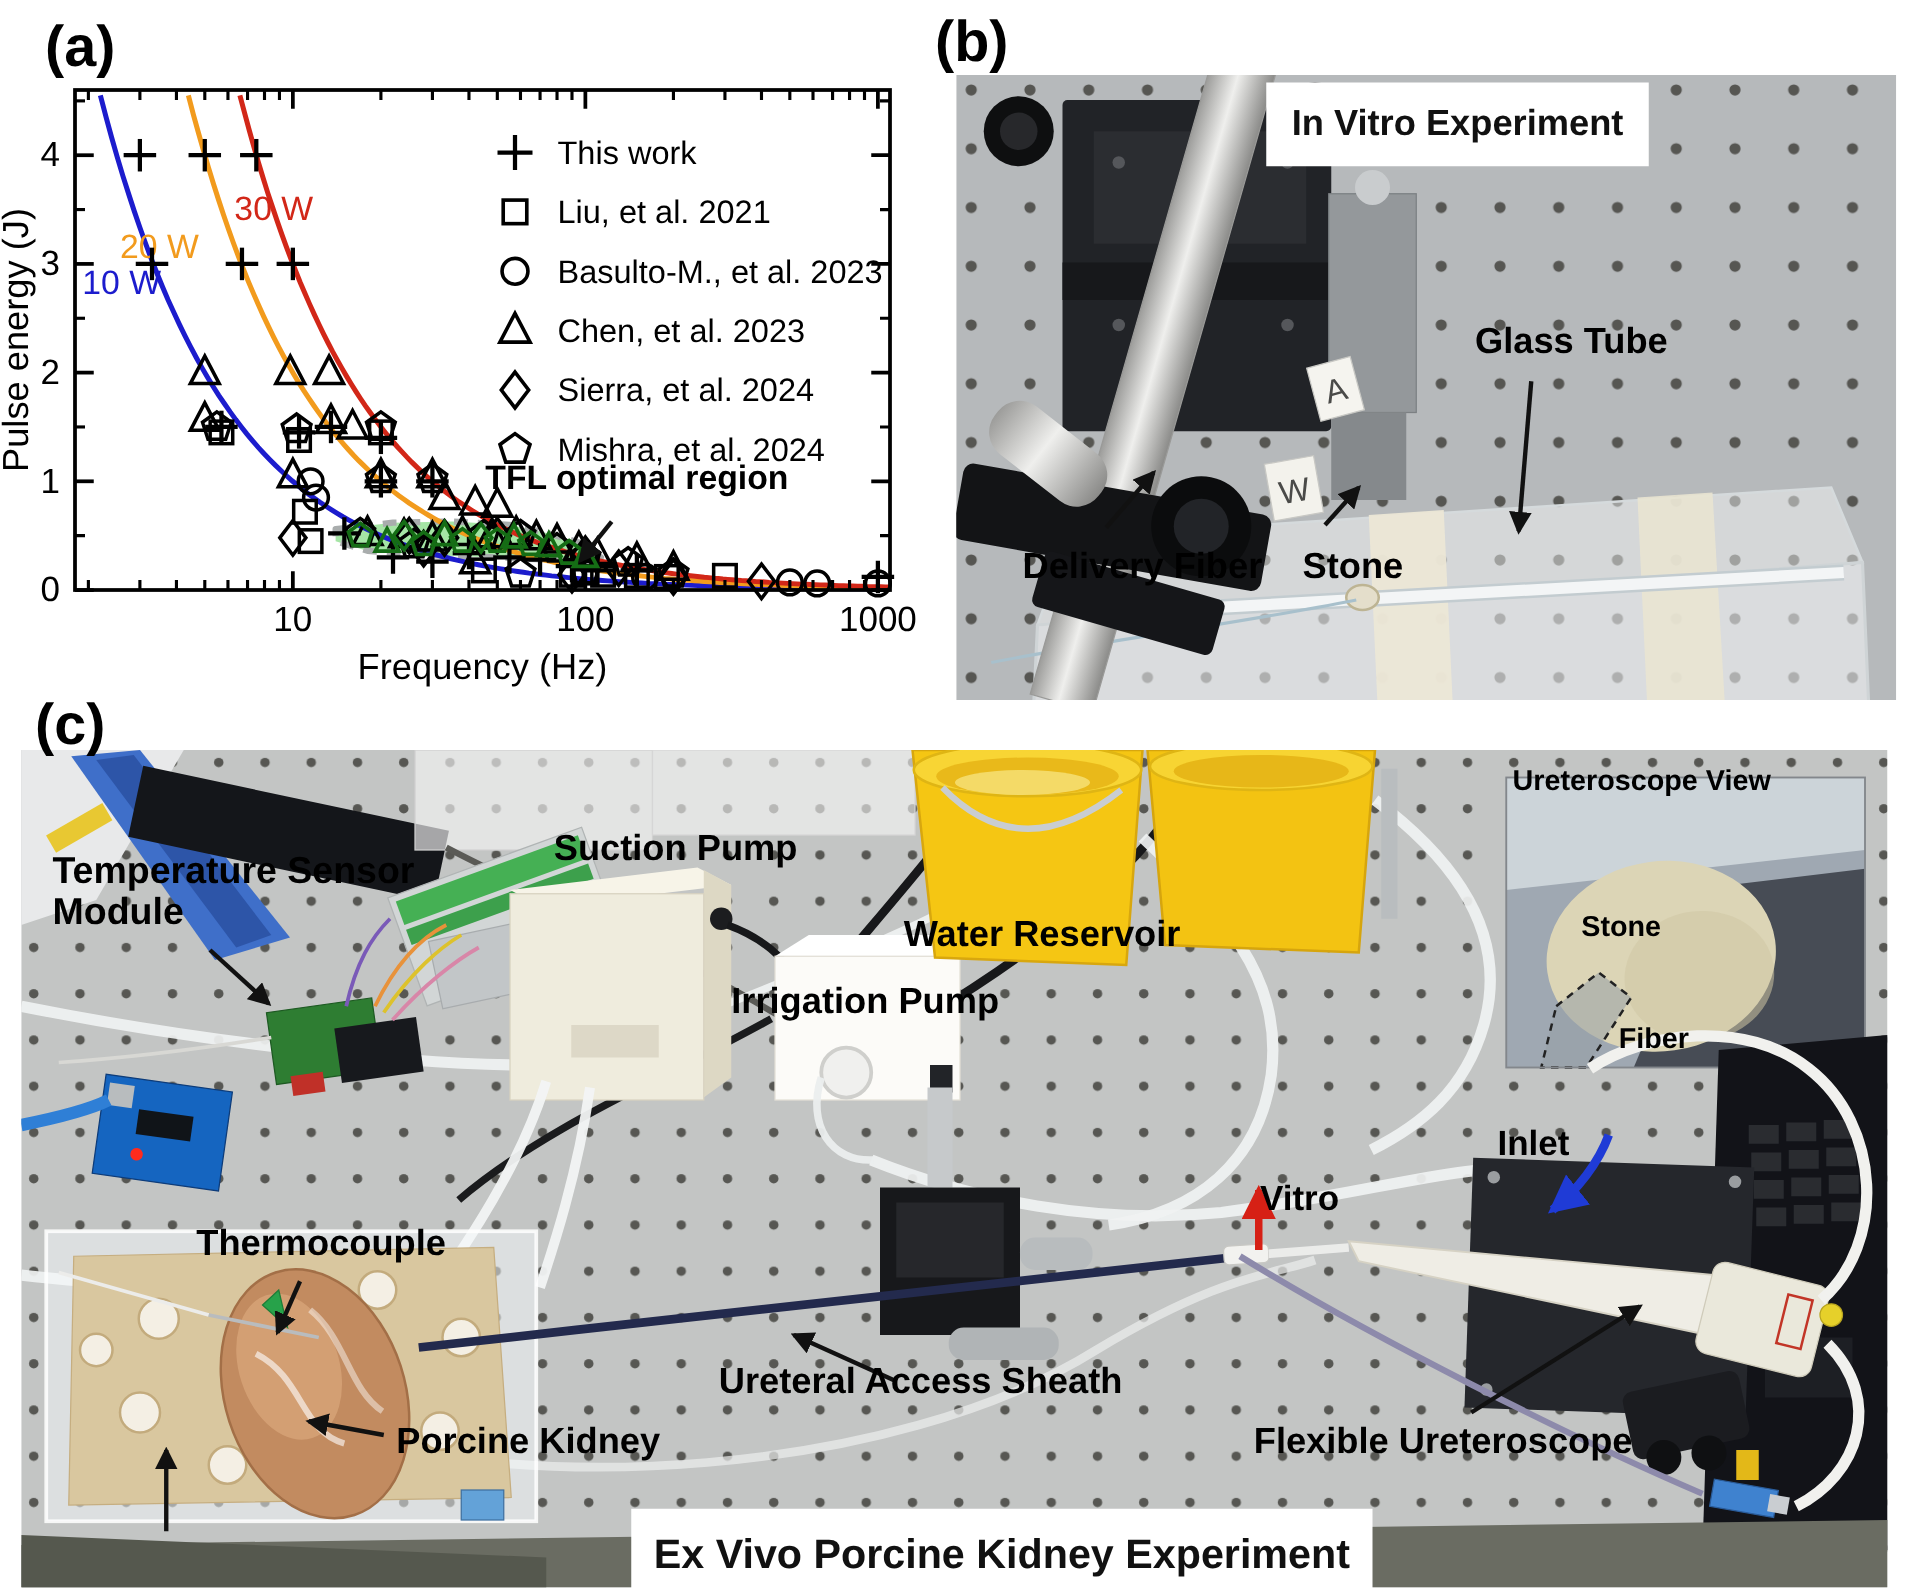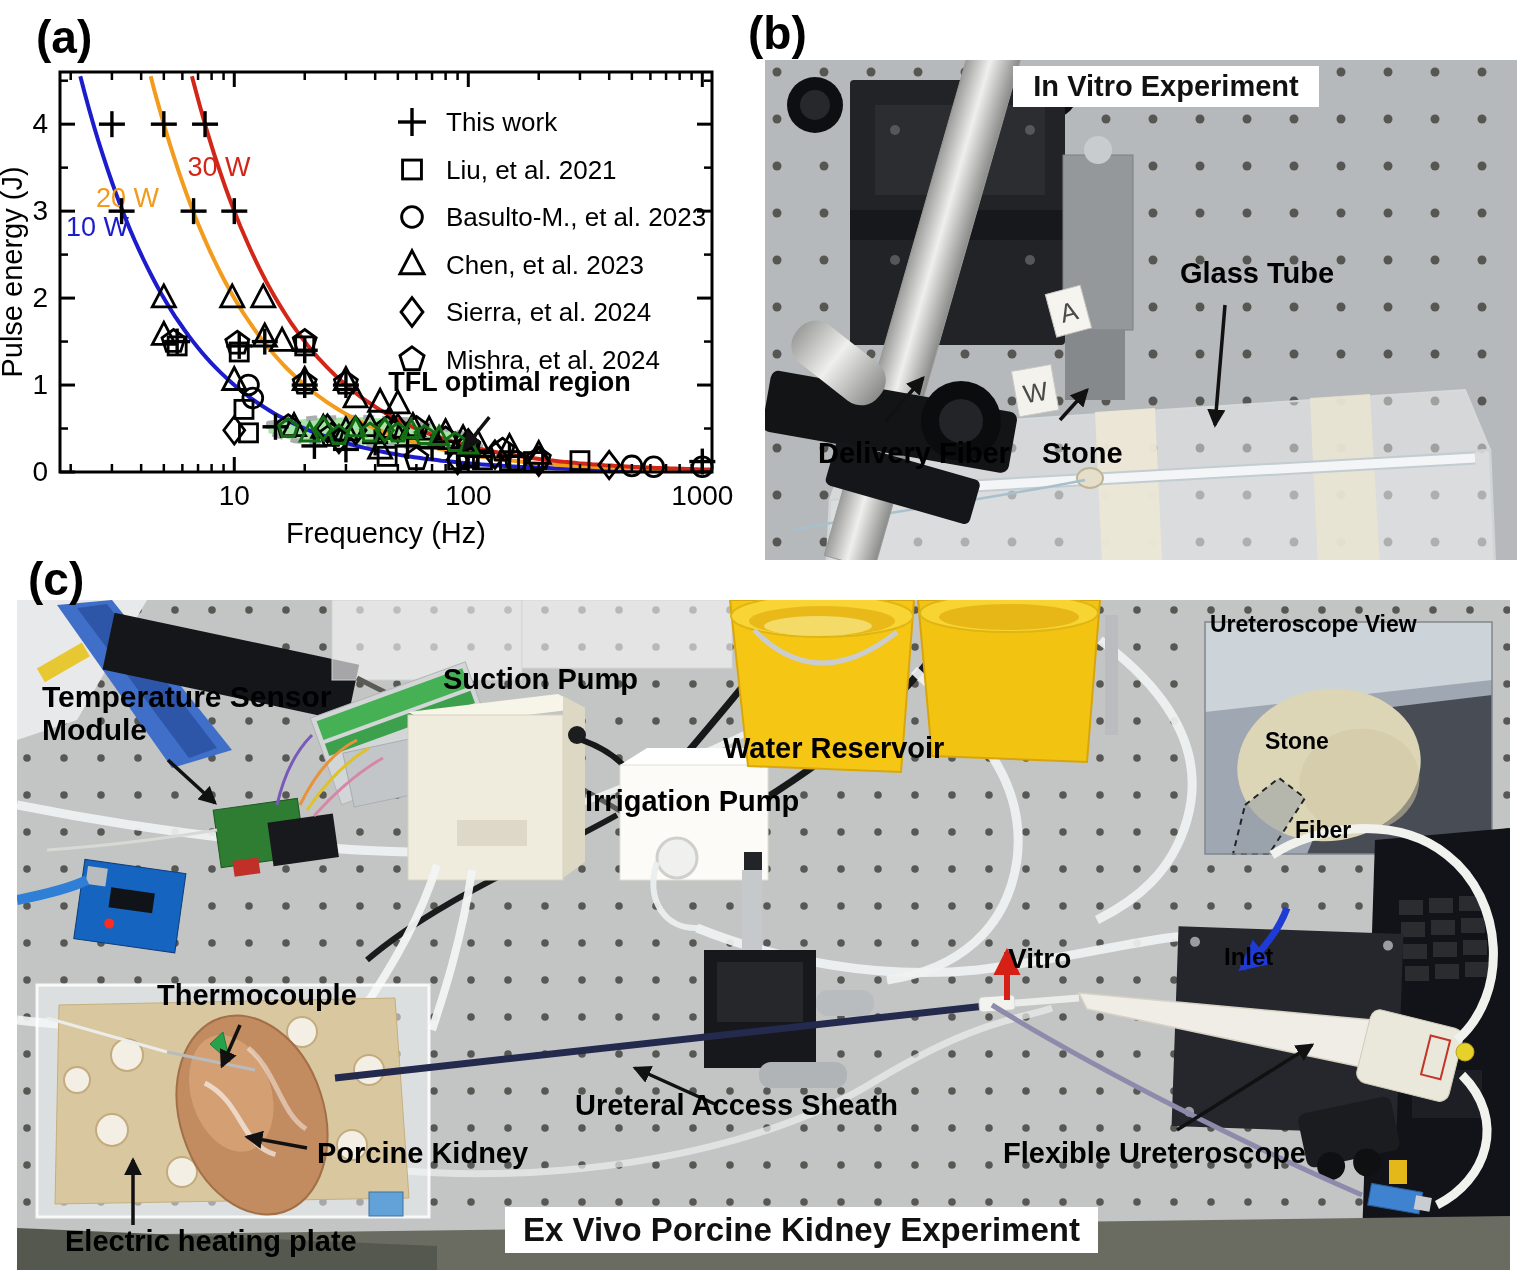--- a/index.html
+++ b/index.html
@@ -4,21 +4,21 @@
 <style>
   html,body{margin:0;padding:0;background:#ffffff;}
   .fig{position:relative;width:1524px;height:1276px;background:#fff;
        font-family:"Liberation Sans",sans-serif;overflow:hidden;}
   .panel-letter{position:absolute;font-weight:bold;font-size:46px;color:#000;z-index:30;}
   .lbl{position:absolute;font-weight:bold;color:#000000;font-size:29px;line-height:1.1;
        white-space:nowrap;z-index:20;}
   .lbl.small{font-size:23px;}
   .lbl.wrap{white-space:normal;width:310px;}
   .titlebox{position:absolute;background:#ffffff;font-weight:bold;color:#111;
-       padding:4px 18px;z-index:25;white-space:nowrap;}
+       padding:17px 18px;z-index:25;white-space:nowrap;}
   .titlebox.b{font-size:29px;}
   .titlebox.c{font-size:33px;}
   svg{position:absolute;display:block;}
   svg text{font-family:"Liberation Sans",sans-serif;}
 </style>
 </head>
 <body>
 
 <div class="fig">
 
@@ -568,20 +568,19 @@
   </svg>
 
   <div class="lbl wrap" style="left:42px;top:680px;font-size:30px;">Temperature Sensor Module</div>
   <div class="lbl" style="left:443px;top:664px;">Suction Pump</div>
   <div class="lbl" style="left:585px;top:786px;">Irrigation Pump</div>
   <div class="lbl" style="left:723px;top:733px;">Water Reservoir</div>
   <div class="lbl small" style="left:1210px;top:612px;">Ureteroscope View</div>
   <div class="lbl small" style="left:1265px;top:729px;">Stone</div>
   <div class="lbl small" style="left:1295px;top:818px;">Fiber</div>
   <div class="lbl" style="left:1008px;top:944px;font-size:28px;">Vitro</div>
-  <div class="lbl" style="left:1224px;top:900px;font-size:24px;margin-top:44px;">Inlet</div>
+  <div class="lbl" style="left:1198px;top:900px;font-size:28px;">Inlet</div>
   <div class="lbl" style="left:575px;top:1090px;">Ureteral Access Sheath</div>
   <div class="lbl" style="left:157px;top:980px;">Thermocouple</div>
   <div class="lbl" style="left:317px;top:1138px;">Porcine Kidney</div>
-  <div class="lbl" style="left:65px;top:1226px;">Electric heating plate</div>
   <div class="lbl" style="left:1003px;top:1138px;text-align:center;">Flexible Ureteroscope</div>
   <div class="titlebox c" style="left:505px;top:1207px;">Ex Vivo Porcine Kidney Experiment</div>
 </div>
 
 </body></html>

